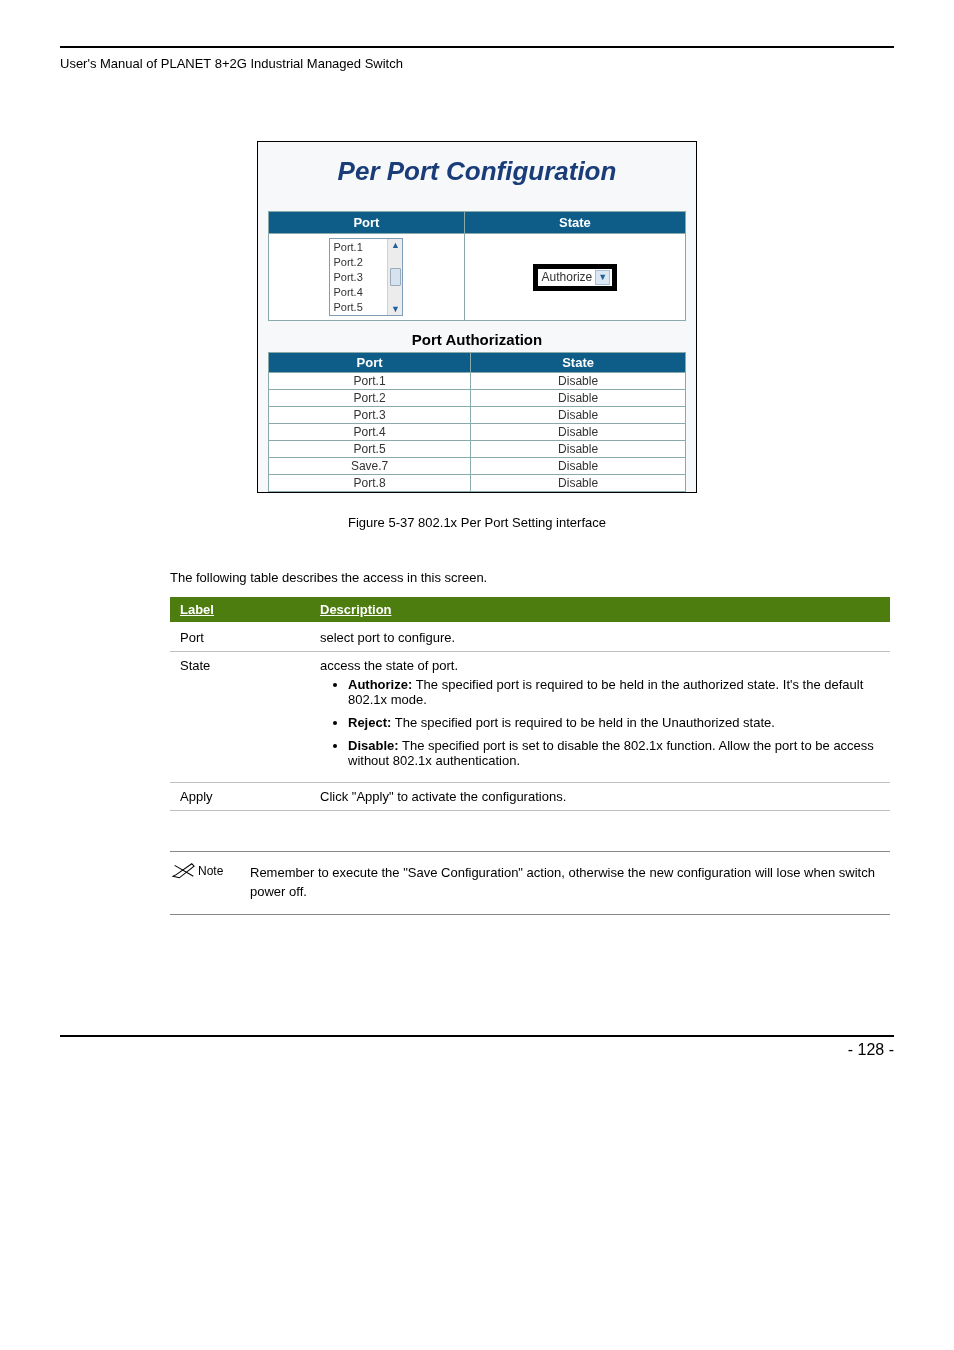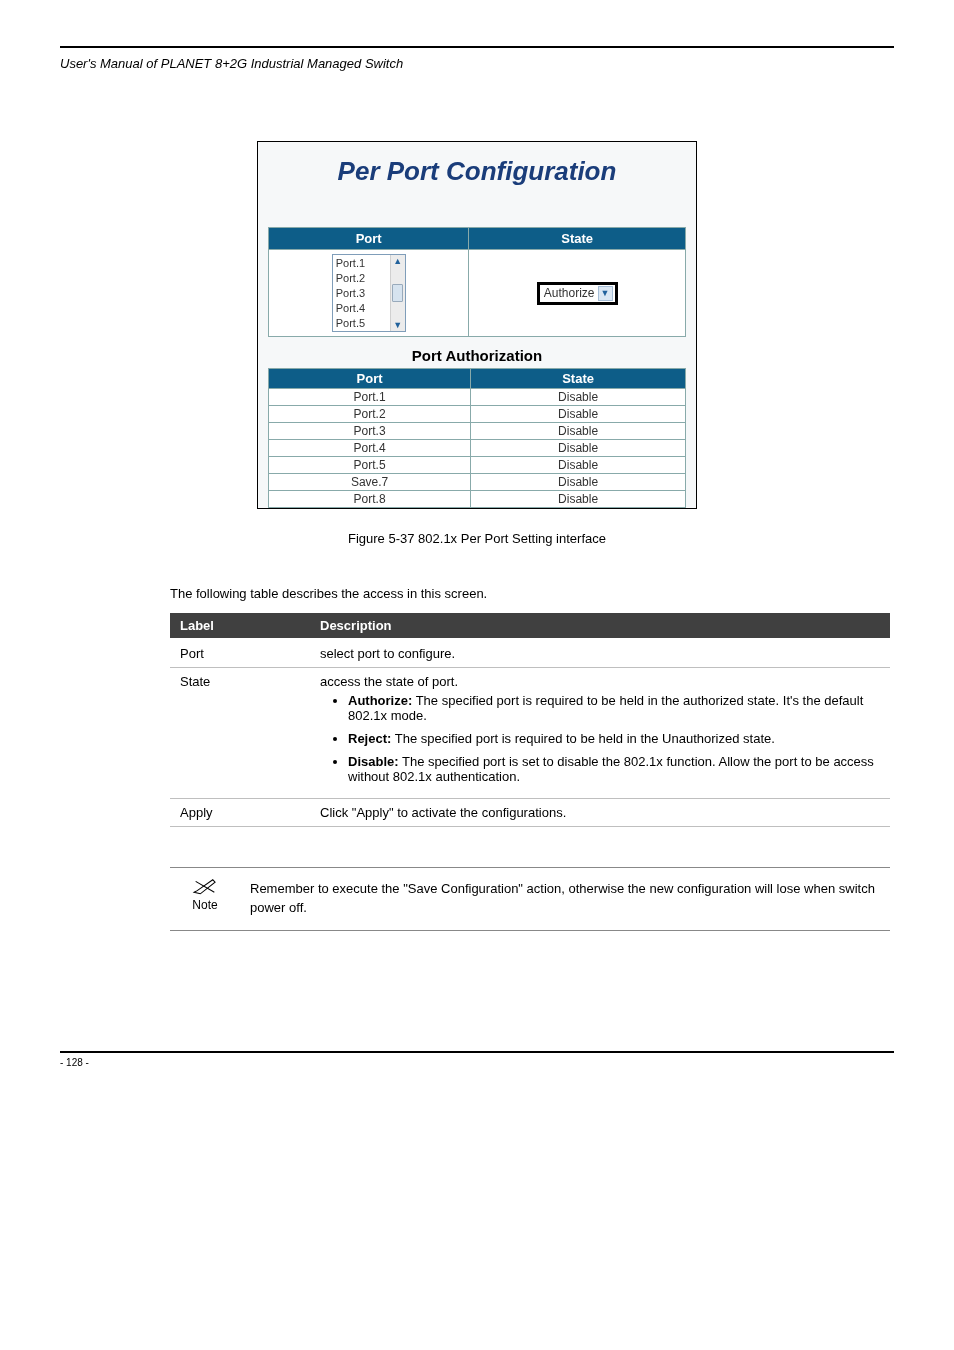--- a/index.html
+++ b/index.html
@@ -16,21 +16,20 @@
   }
   .hr-top {
     border: none;
     border-top: 2px solid #000;
     margin-bottom: 8px;
   }
   .header-row {
     display: flex;
     justify-content: space-between;
     font-size: 13px;
-    font-style: italic;
     color: #000;
     margin-bottom: 70px;
     text-align: right;
   }
   .screenshot-wrap {
     width: 440px;
     margin: 0 auto 22px auto;
     border: 1px solid #000;
     padding: 0;
     background: #f6f8f9;
@@ -39,21 +38,21 @@
   .ss-inner {
     padding: 14px 10px 0 10px;
   }
   .ss-title {
     font-family: Arial, sans-serif;
     font-weight: bold;
     font-style: italic;
     color: #1a3d7a;
     font-size: 26px;
     text-align: center;
-    margin-bottom: 40px;
+    margin-bottom: 24px;
   }
   .cfg-table {
     width: 100%;
     border-collapse: collapse;
     border: 1px solid #8aa;
     background: #fff;
   }
   .cfg-table th {
     background: #0d5d88;
     color: #fff;
@@ -98,21 +97,21 @@
     font-size: 9px;
     color: #22629c;
     padding: 1px 0;
   }
   .port-list .scroll .thumb {
     width: 11px; height: 18px; background: #d6e3ef; border: 1px solid #9ab; margin: 1px 0; border-radius: 1px;
   }
   .state-select {
     display: inline-flex;
     align-items: center;
-    border: 3px solid #000000;
+    border: 5px solid #000000;
     background: #fff;
     font-size: 12px;
     padding: 1px 2px 1px 4px;
     font-family: Verdana, Arial, sans-serif;
   }
   .state-select .caret {
     width: 15px; height: 15px;
     background: #dbe7f3;
     border: 1px solid #a5bdd6;
     margin-left: 3px;
@@ -174,26 +173,27 @@
     font-size: 13px;
     margin: 0 0 12px 110px;
   }
   .desc-table {
     width: 720px;
     margin: 0 0 40px 110px;
     border-collapse: collapse;
     font-size: 13px;
   }
   .desc-table th {
-    background: #404040;
+    background: #4d7c0f;
     color: #fff;
     text-align: left;
     padding: 5px 10px;
     font-weight: bold;
     border-bottom: 2px solid #fff;
+    text-decoration: underline;
   }
   .desc-table td {
     padding: 6px 10px;
     vertical-align: top;
     border-bottom: 1px solid #bfbfbf;
   }
   .desc-table td:first-child, .desc-table th:first-child { width: 140px; }
   .desc-table .rowline td { border-bottom: 1px solid #bfbfbf; }
   .desc-table ul { list-style: disc; padding-left: 28px; margin: 4px 0; }
   .desc-table li { margin-bottom: 8px; }
@@ -201,29 +201,29 @@
   .note-block {
     width: 720px;
     margin: 0 0 40px 110px;
     font-size: 13px;
   }
   .note-hr { border: none; border-top: 1px solid #888; margin: 6px 0; }
   .note-row { display: flex; align-items: flex-start; }
   .note-icon {
     width: 70px;
     display: flex;
-    flex-direction: column;
+    flex-direction: row;
     align-items: center;
     padding-top: 2px;
   }
   .note-icon svg { display: block; }
   .note-label { font-size: 12px; margin-top: 2px; }
   .note-text { flex: 1; padding: 6px 0 6px 10px; line-height: 1.45; }
   .footer-hr { border: none; border-top: 2px solid #000; margin-top: 120px; margin-bottom: 4px; }
-  .footer-row { display: flex; justify-content: flex-start; font-size: 10px; }
+  .footer-row { display: flex; justify-content: flex-end; font-size: 16px; }
 </style>
 </head>
 <body>
 <div class="page">
 
 <hr class="hr-top">
 <div class="header-row">
   <span>User's Manual of PLANET 8+2G Industrial Managed Switch</span>
   <span></span>
 </div>

